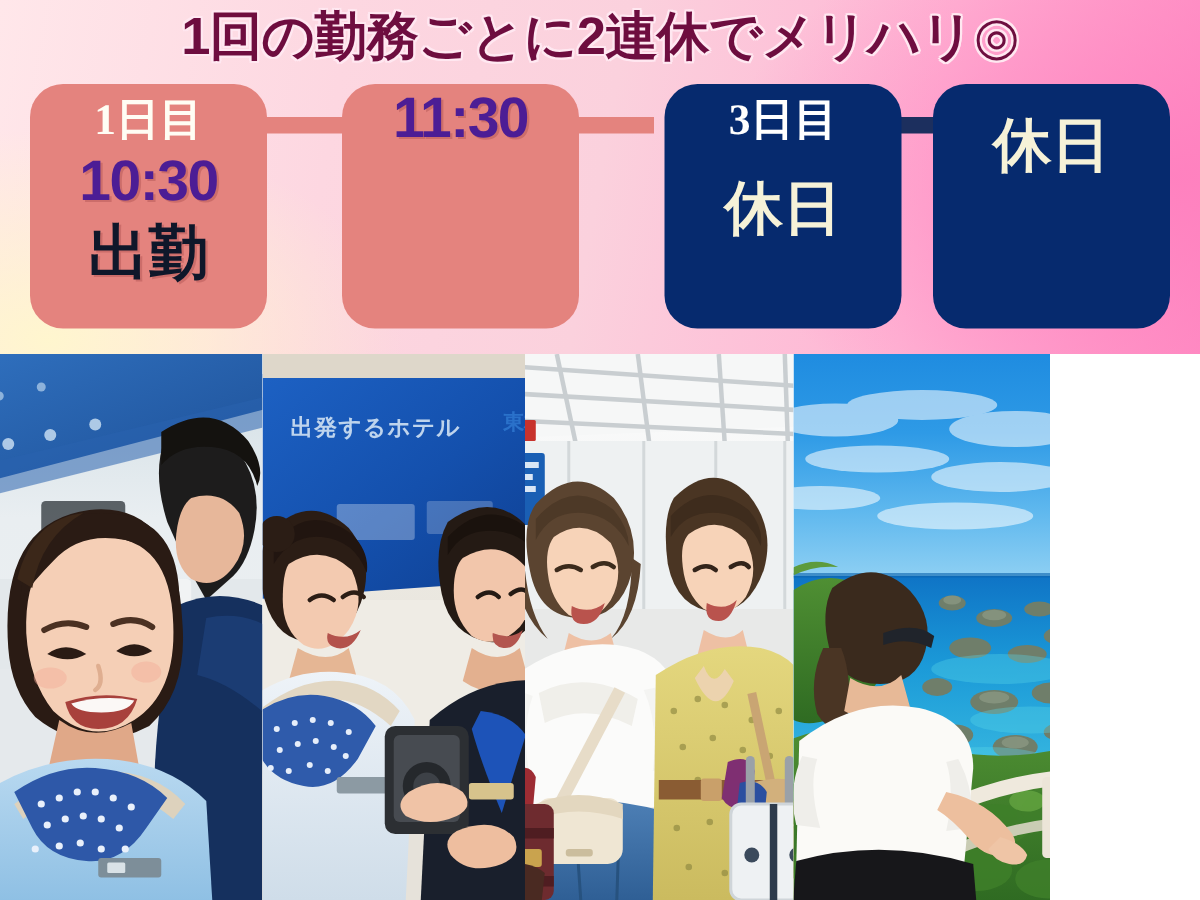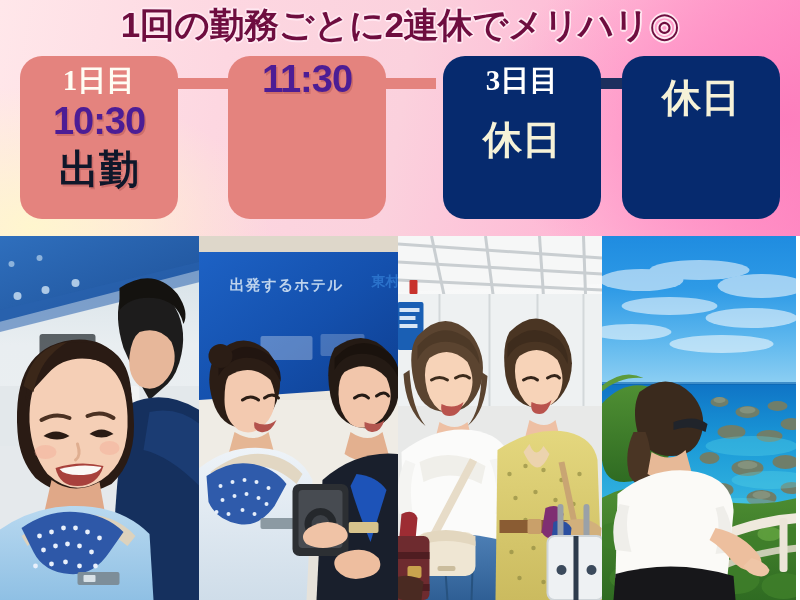--- a/index.html
+++ b/index.html
@@ -131,21 +131,21 @@
   }
   #conn-1-2 { left: 170px; width: 70px;  background: #e4837e; }
   #conn-2-3 { left: 376px; width: 60px;  background: #e4837e; }
   #conn-3-4 { left: 570px; width: 64px;  background: #1c2f5e; }
 
   
   .photos {
     position: absolute;
     top: 236px;
     left: 0;
-    width: 796px;
+    width: 700px;
     height: 364px;
     display: flex;
     overflow: hidden;
   }
   .photo {
     position: relative;
     height: 364px;
     overflow: hidden;
   }
   #photo-1 { width: 200px; }

